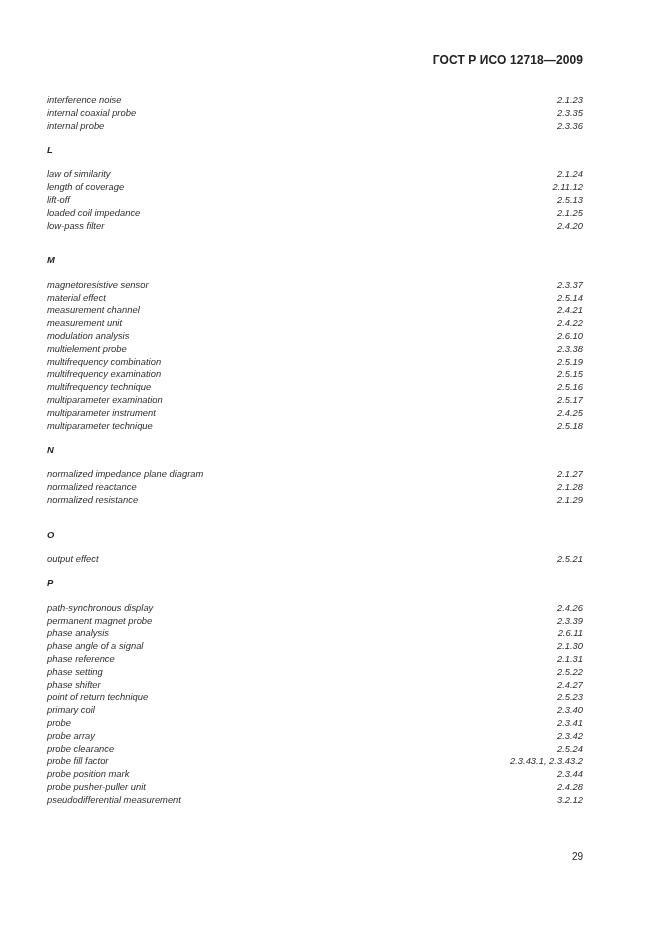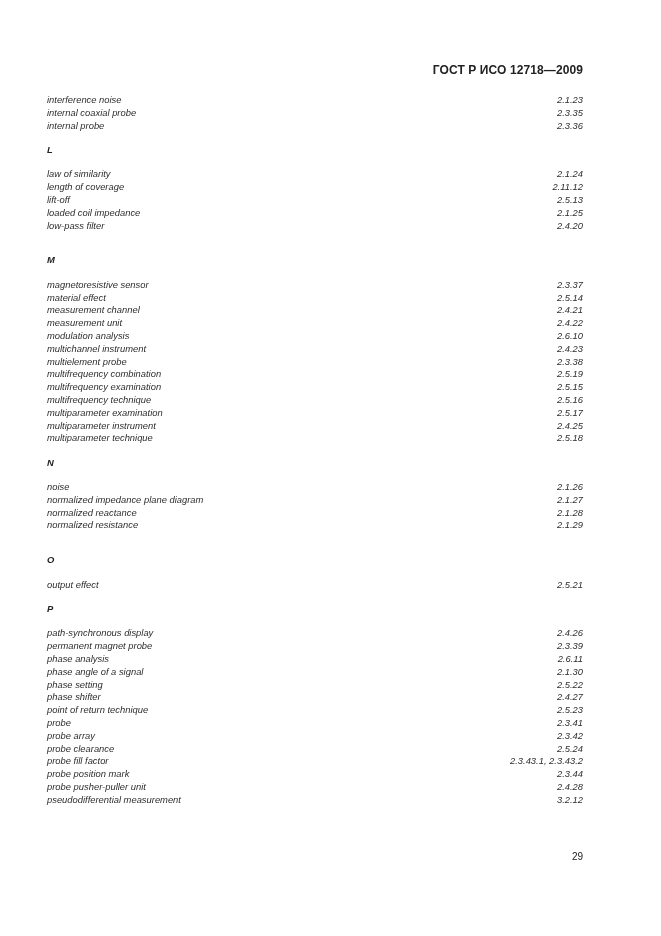--- a/index.html
+++ b/index.html
@@ -1,18 +1,18 @@
 <!DOCTYPE html>
 <html><head>
 <meta charset="utf-8">
 <style>
   html, body { margin: 0; padding: 0; background: #ffffff; }
   body { width: 661px; height: 936px; position: relative; overflow: hidden;
          font-family: "Liberation Sans", sans-serif; color: #2a2a2a; }
-  .header { position: absolute; top: 63px; right: 78px; font-size: 12px; font-weight: bold; color: #222; letter-spacing: 0.1px; }
+  .header { position: absolute; top: 53px; right: 78px; font-size: 12px; font-weight: bold; color: #222; letter-spacing: 0.1px; }
   .page { position: absolute; left: 47px; width: 536px; top: 94px; font-style: italic; }
   .row { display: flex; justify-content: space-between; height: 12.8px; line-height: 12.8px; font-size: 9.4px; }
   .term { color: #2d2d2d; }
   .ref { color: #2d2d2d; text-align: right; }
   .letter { font-size: 9.4px; font-weight: bold; height: 12.8px; line-height: 12.8px; color: #222; }
   .gap { height: 11.6px; }
   .gap-big { height: 22px; }
   .pagenum { position: absolute; top: 851px; right: 78px; font-size: 10px; color: #222; }
 </style>
 </head>
@@ -83,24 +83,20 @@
       </div>
     <div class="row">
         <span class="term">measurement unit</span>
         <span class="ref">2.4.22</span>
       </div>
     <div class="row">
         <span class="term">modulation analysis</span>
         <span class="ref">2.6.10</span>
       </div>
     <div class="row">
-        <span class="term">multichannel instrument</span>
-        <span class="ref">2.4.23</span>
-      </div>
-    <div class="row">
         <span class="term">multielement probe</span>
         <span class="ref">2.3.38</span>
       </div>
     <div class="row">
         <span class="term">multifrequency combination</span>
         <span class="ref">2.5.19</span>
       </div>
     <div class="row">
         <span class="term">multifrequency examination</span>
         <span class="ref">2.5.15</span>
@@ -122,24 +118,20 @@
         <span class="ref">2.5.18</span>
       </div>
   </div>
 
   <div class="gap"></div>
 
   <div>
     <div class="letter">N</div>
     <div class="gap"></div>
     <div class="row">
-        <span class="term">noise</span>
-        <span class="ref">2.1.26</span>
-      </div>
-    <div class="row">
         <span class="term">normalized impedance plane diagram</span>
         <span class="ref">2.1.27</span>
       </div>
     <div class="row">
         <span class="term">normalized reactance</span>
         <span class="ref">2.1.28</span>
       </div>
     <div class="row">
         <span class="term">normalized resistance</span>
         <span class="ref">2.1.29</span>
@@ -172,32 +164,40 @@
       </div>
     <div class="row">
         <span class="term">phase analysis</span>
         <span class="ref">2.6.11</span>
       </div>
     <div class="row">
         <span class="term">phase angle of a signal</span>
         <span class="ref">2.1.30</span>
       </div>
     <div class="row">
+        <span class="term">phase reference</span>
+        <span class="ref">2.1.31</span>
+      </div>
+    <div class="row">
         <span class="term">phase setting</span>
         <span class="ref">2.5.22</span>
       </div>
     <div class="row">
         <span class="term">phase shifter</span>
         <span class="ref">2.4.27</span>
       </div>
     <div class="row">
         <span class="term">point of return technique</span>
         <span class="ref">2.5.23</span>
       </div>
     <div class="row">
+        <span class="term">primary coil</span>
+        <span class="ref">2.3.40</span>
+      </div>
+    <div class="row">
         <span class="term">probe</span>
         <span class="ref">2.3.41</span>
       </div>
     <div class="row">
         <span class="term">probe array</span>
         <span class="ref">2.3.42</span>
       </div>
     <div class="row">
         <span class="term">probe clearance</span>
         <span class="ref">2.5.24</span>

